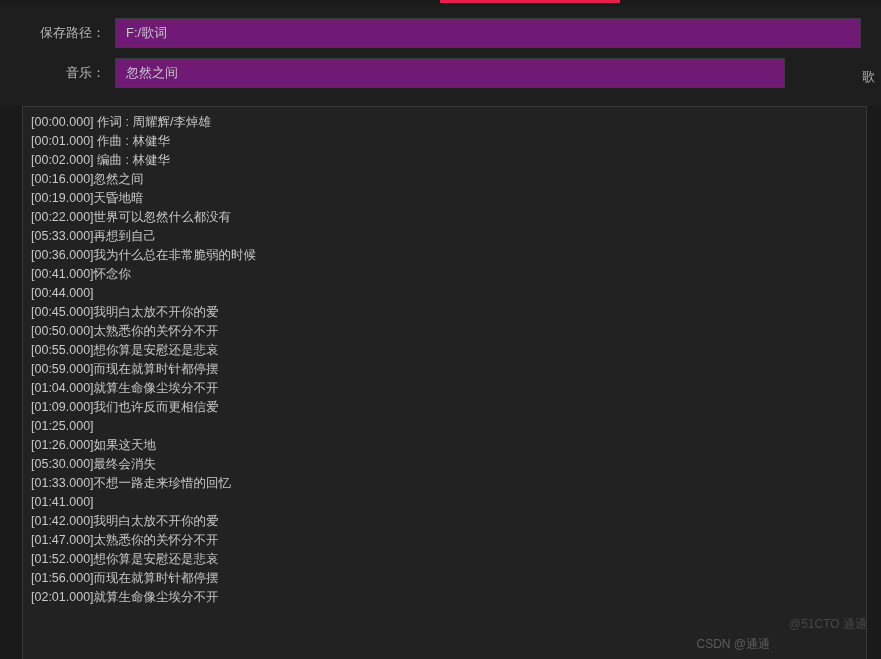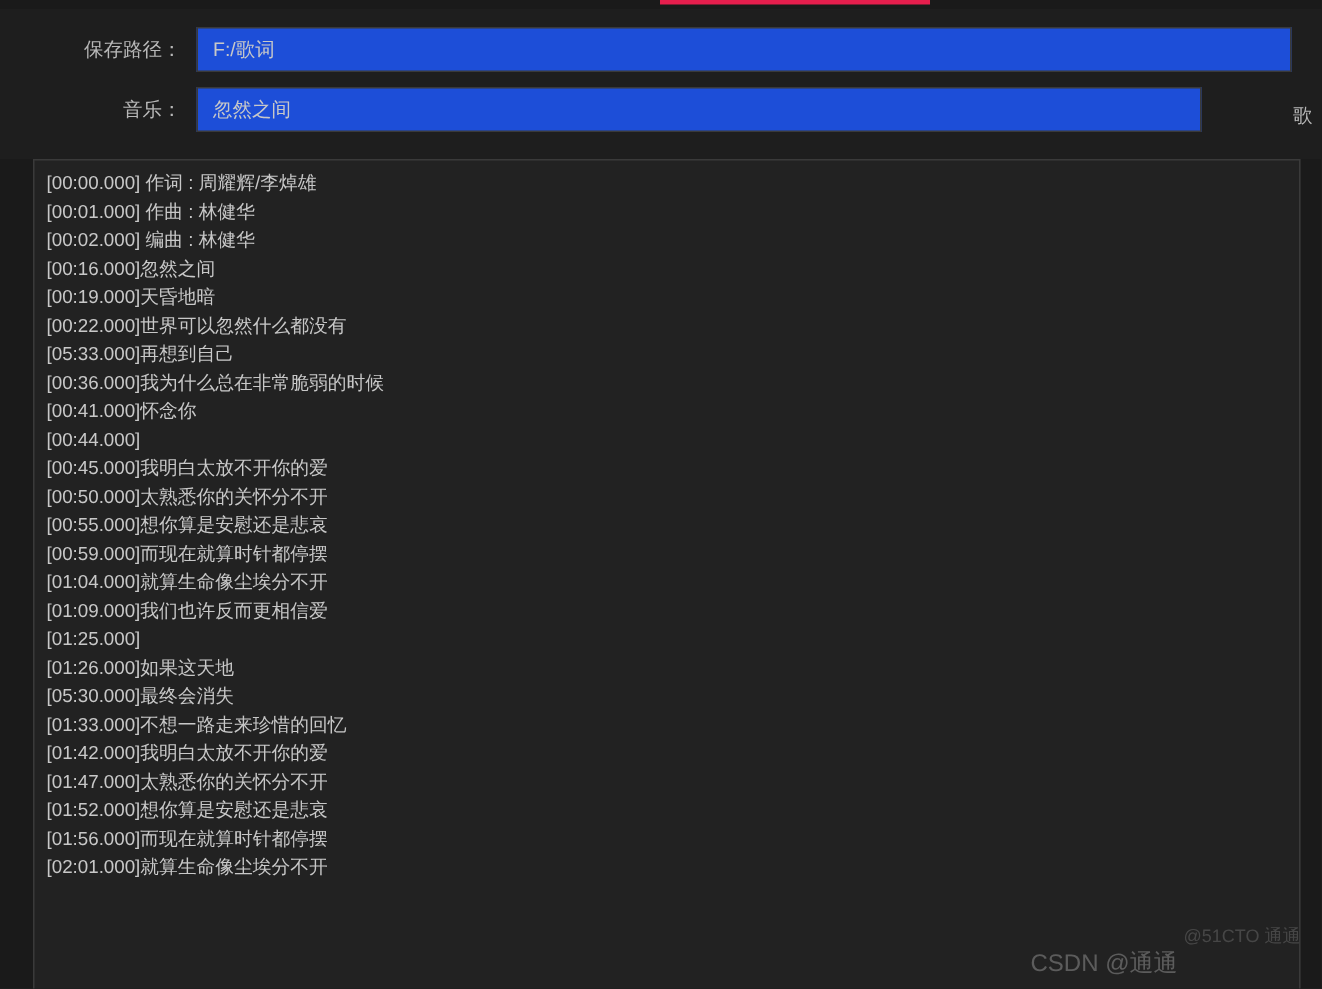--- a/index.html
+++ b/index.html
@@ -39,25 +39,24 @@
       align-items: center;
       margin-bottom: 10px;
       padding: 0 20px 0 0;
     }
     .form-label {
       width: 115px;
       text-align: right;
       color: #b8b8b8;
       padding-right: 10px;
       font-size: 13px;
-      margin-left: 16px;
     }
     .form-input {
       flex: 1;
-      background: #1d4ed8;
+      background: #701a75;
       border: 1px solid #3a3a3a;
       color: #c8c8c8;
       padding: 6px 10px;
       font-size: 13px;
       font-family: inherit;
       outline: none;
       height: 30px;
     }
     .form-input-music {
       max-width: 670px;
@@ -86,24 +85,24 @@
     .watermark {
       position: absolute;
       right: 14px;
       bottom: 26px;
       color: rgba(180,180,180,0.25);
       font-size: 12px;
       pointer-events: none;
     }
     .watermark2 {
       position: absolute;
-      right: 96px;
+      right: 111px;
       bottom: 6px;
       color: rgba(180,180,180,0.4);
-      font-size: 16px;
+      font-size: 12px;
       pointer-events: none;
     }
     ::-webkit-scrollbar { width: 8px; }
     ::-webkit-scrollbar-track { background: #1e1e1e; }
     ::-webkit-scrollbar-thumb { background: #444; }
   </style>
 </head>
 <body>
 
 <div class="top-bar">
@@ -136,20 +135,21 @@
     <div class="lyric-line">[00:45.000]我明白太放不开你的爱</div>
     <div class="lyric-line">[00:50.000]太熟悉你的关怀分不开</div>
     <div class="lyric-line">[00:55.000]想你算是安慰还是悲哀</div>
     <div class="lyric-line">[00:59.000]而现在就算时针都停摆</div>
     <div class="lyric-line">[01:04.000]就算生命像尘埃分不开</div>
     <div class="lyric-line">[01:09.000]我们也许反而更相信爱</div>
     <div class="lyric-line">[01:25.000]</div>
     <div class="lyric-line">[01:26.000]如果这天地</div>
     <div class="lyric-line">[05:30.000]最终会消失</div>
     <div class="lyric-line">[01:33.000]不想一路走来珍惜的回忆</div>
+    <div class="lyric-line">[01:41.000]</div>
     <div class="lyric-line">[01:42.000]我明白太放不开你的爱</div>
     <div class="lyric-line">[01:47.000]太熟悉你的关怀分不开</div>
     <div class="lyric-line">[01:52.000]想你算是安慰还是悲哀</div>
     <div class="lyric-line">[01:56.000]而现在就算时针都停摆</div>
     <div class="lyric-line">[02:01.000]就算生命像尘埃分不开</div>
   </div>
 
 <div class="watermark">@51CTO 通通</div>
 <div class="watermark2">CSDN @通通</div>
 

